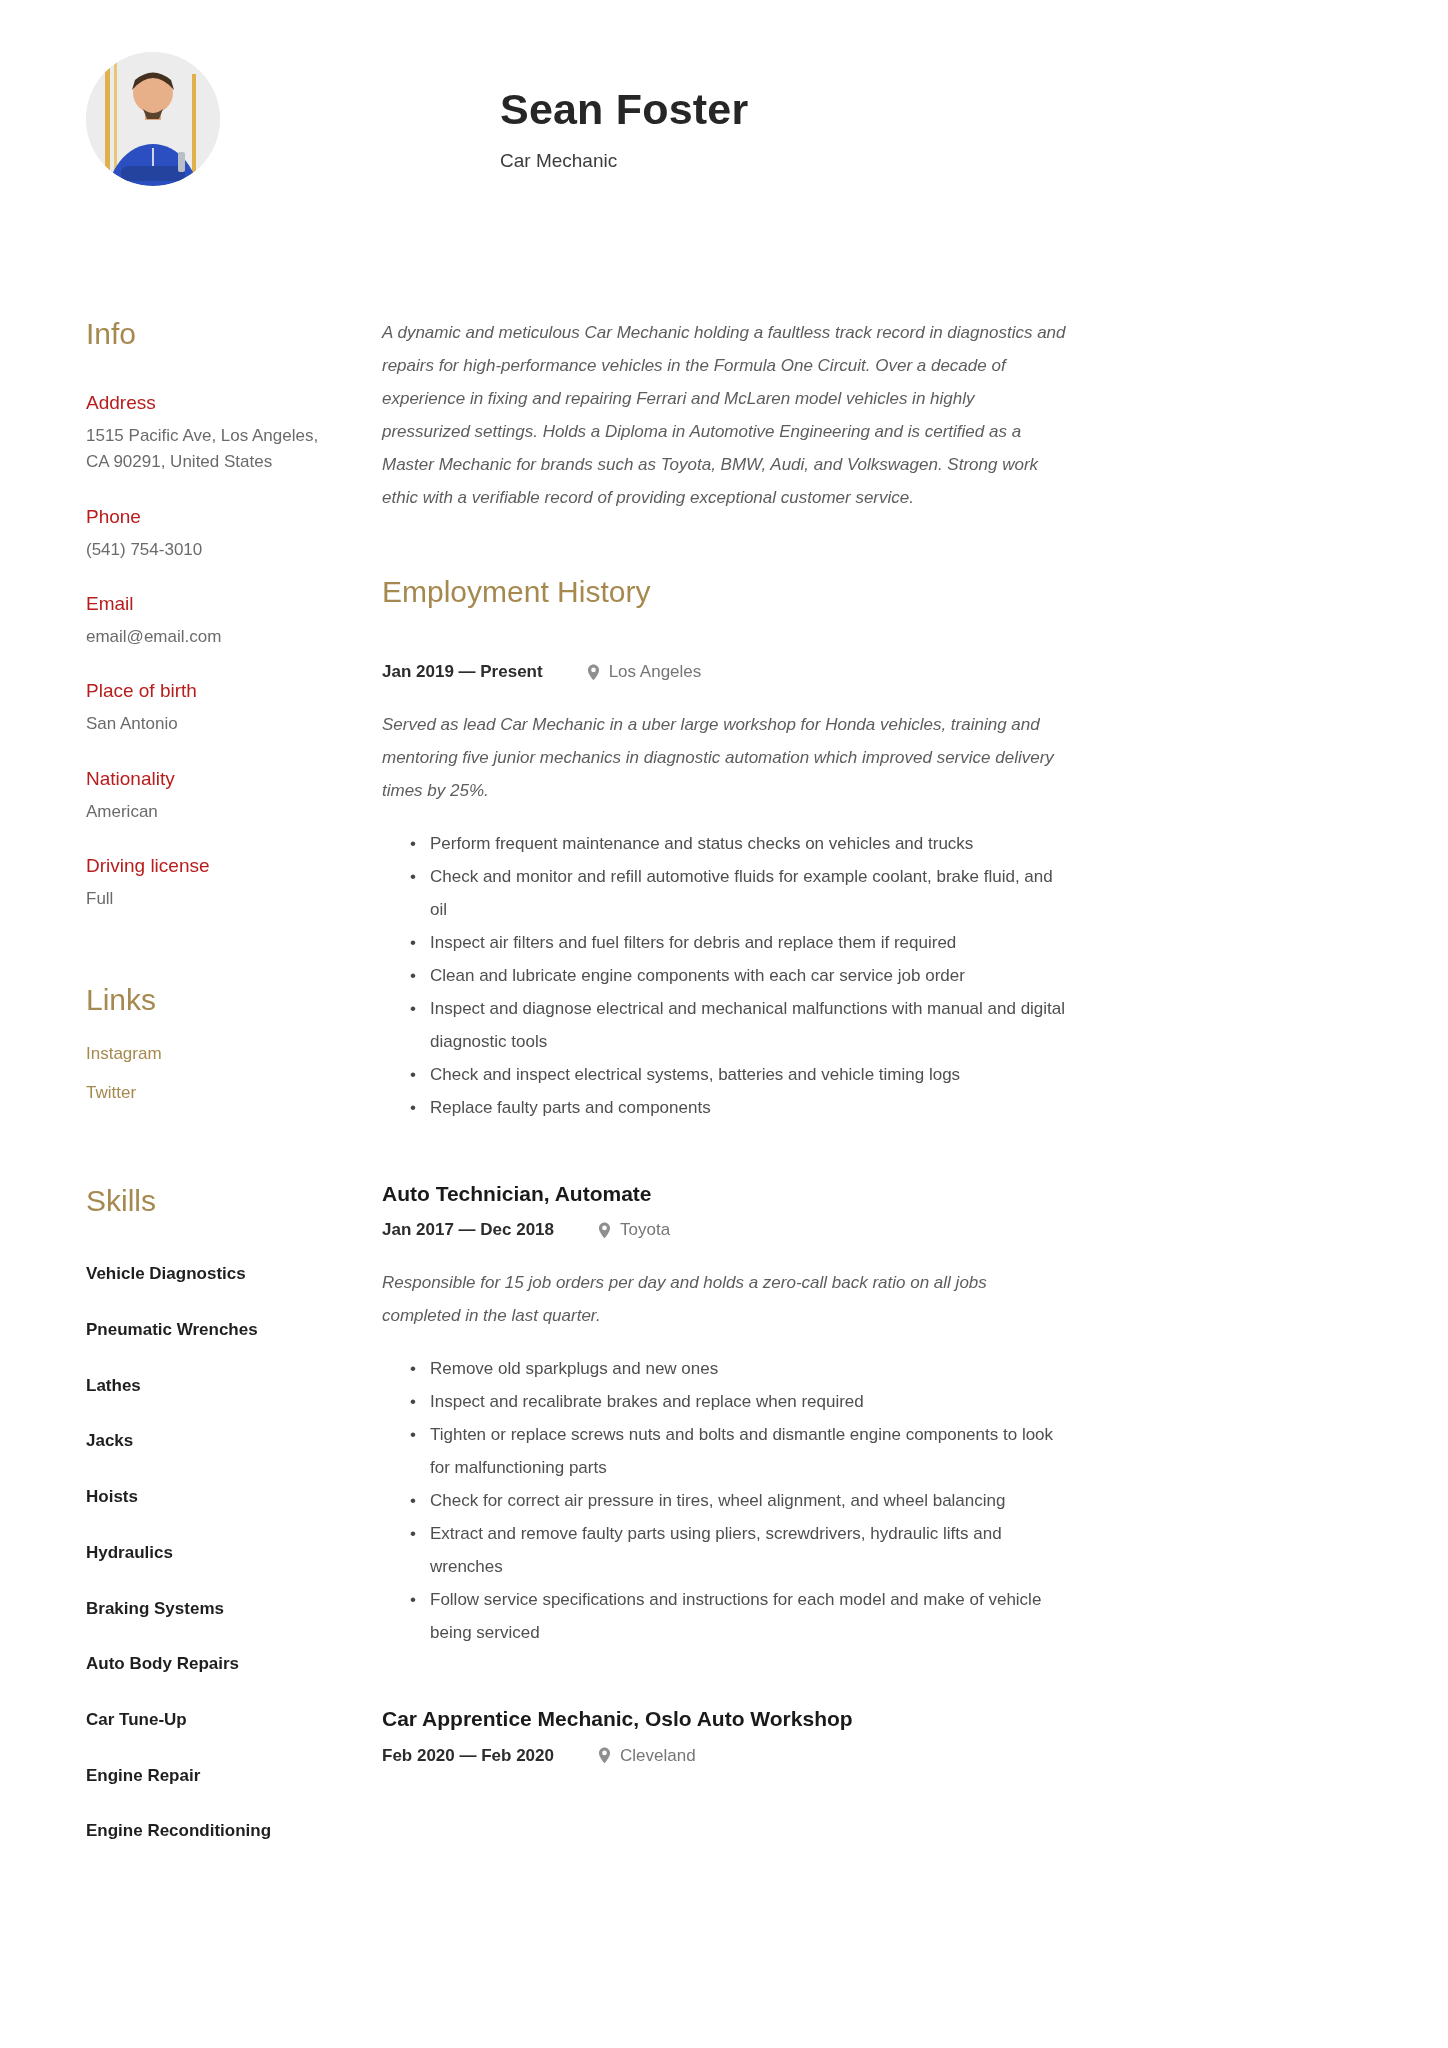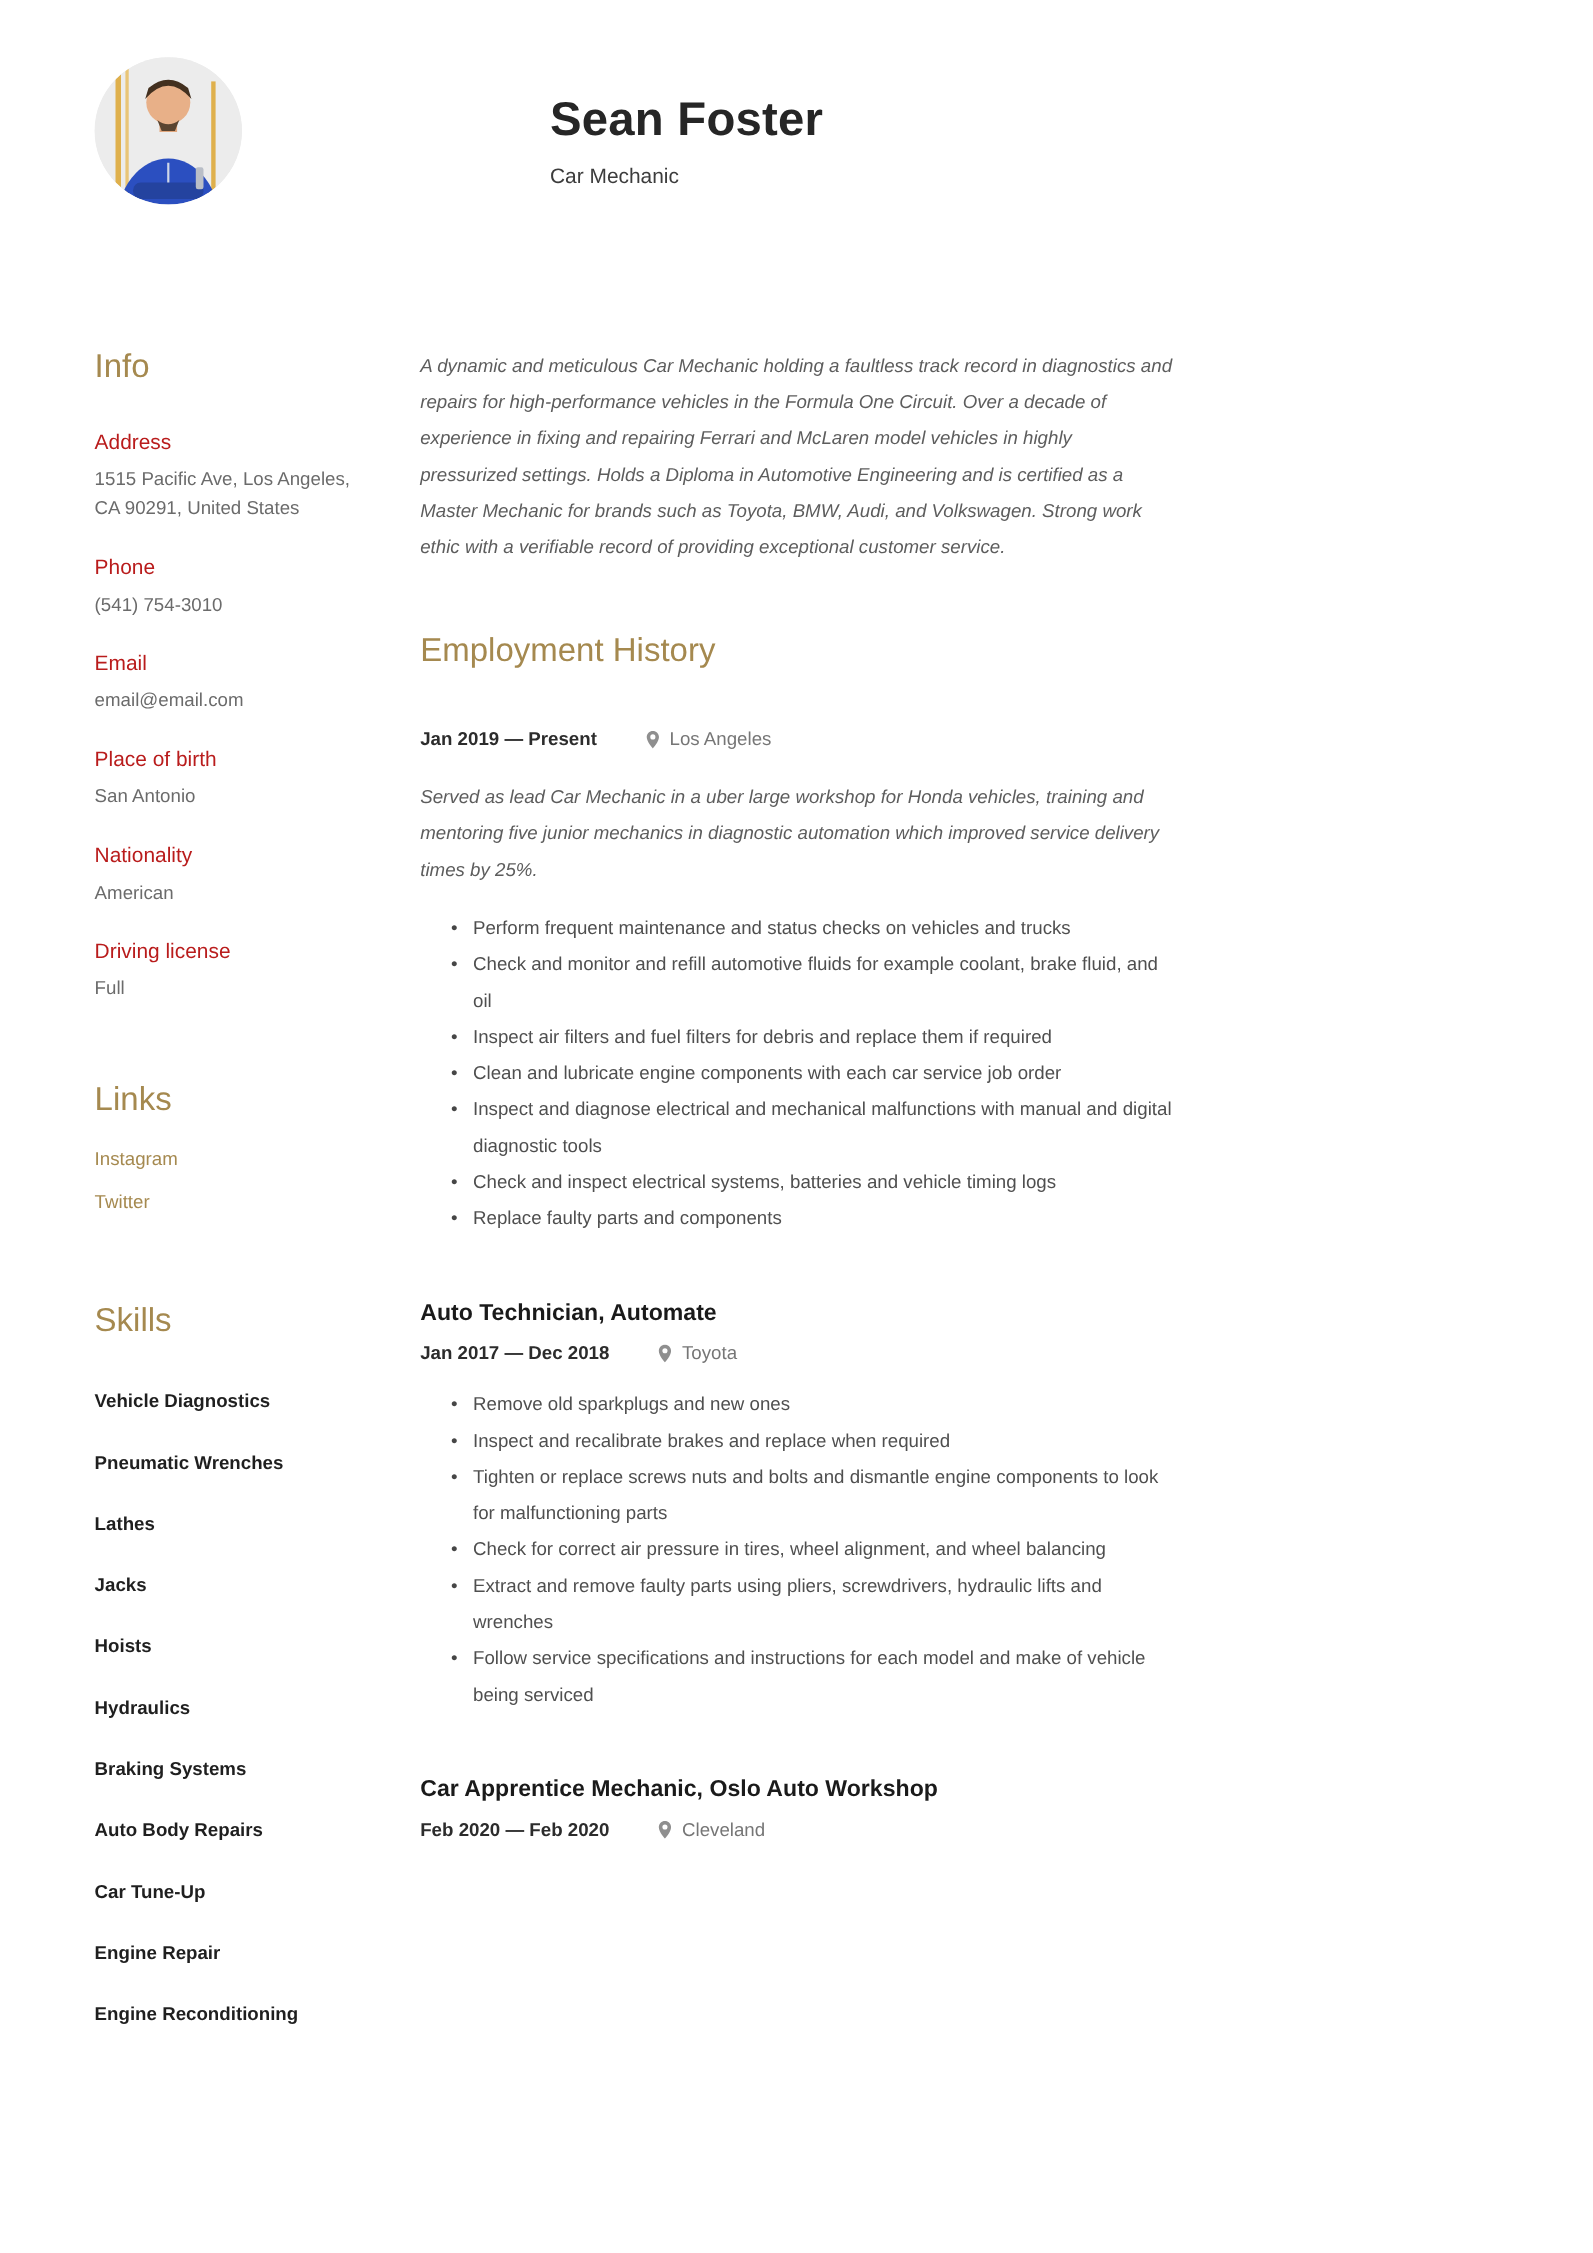--- a/index.html
+++ b/index.html
@@ -213,20 +213,21 @@
           <h3 class="job-title">Auto Technician, Automate</h3>
           <div class="job-meta">
             <span class="job-period">Jan 2017 — Dec 2018</span>
             <span class="job-location">
               <svg class="pin-icon" viewBox="0 0 24 32">
                 <path d="M12 1C6.2 1 1.5 5.7 1.5 11.5 1.5 19.4 12 31 12 31s10.5-11.6 10.5-19.5C22.5 5.7 17.8 1 12 1zm0 14.6a4.4 4.4 0 1 1 0-8.8 4.4 4.4 0 0 1 0 8.8z" fill="#8f8f8f"></path>
               </svg>
               <span class="job-location-text">Toyota</span>
             </span>
           </div>
+          <p class="job-summary">Responsible for 15 job orders per day and holds a zero-call back ratio on all jobs completed in the last quarter.</p>
           <ul class="job-bullets">
             <li>Remove old sparkplugs and new ones</li>
             <li>Inspect and recalibrate brakes and replace when required</li>
             <li>Tighten or replace screws nuts and bolts and dismantle engine components to look for malfunctioning parts</li>
             <li>Check for correct air pressure in tires, wheel alignment, and wheel balancing</li>
             <li>Extract and remove faulty parts using pliers, screwdrivers, hydraulic lifts and wrenches</li>
             <li>Follow service specifications and instructions for each model and make of vehicle being serviced</li>
           </ul>
         </article>
 

